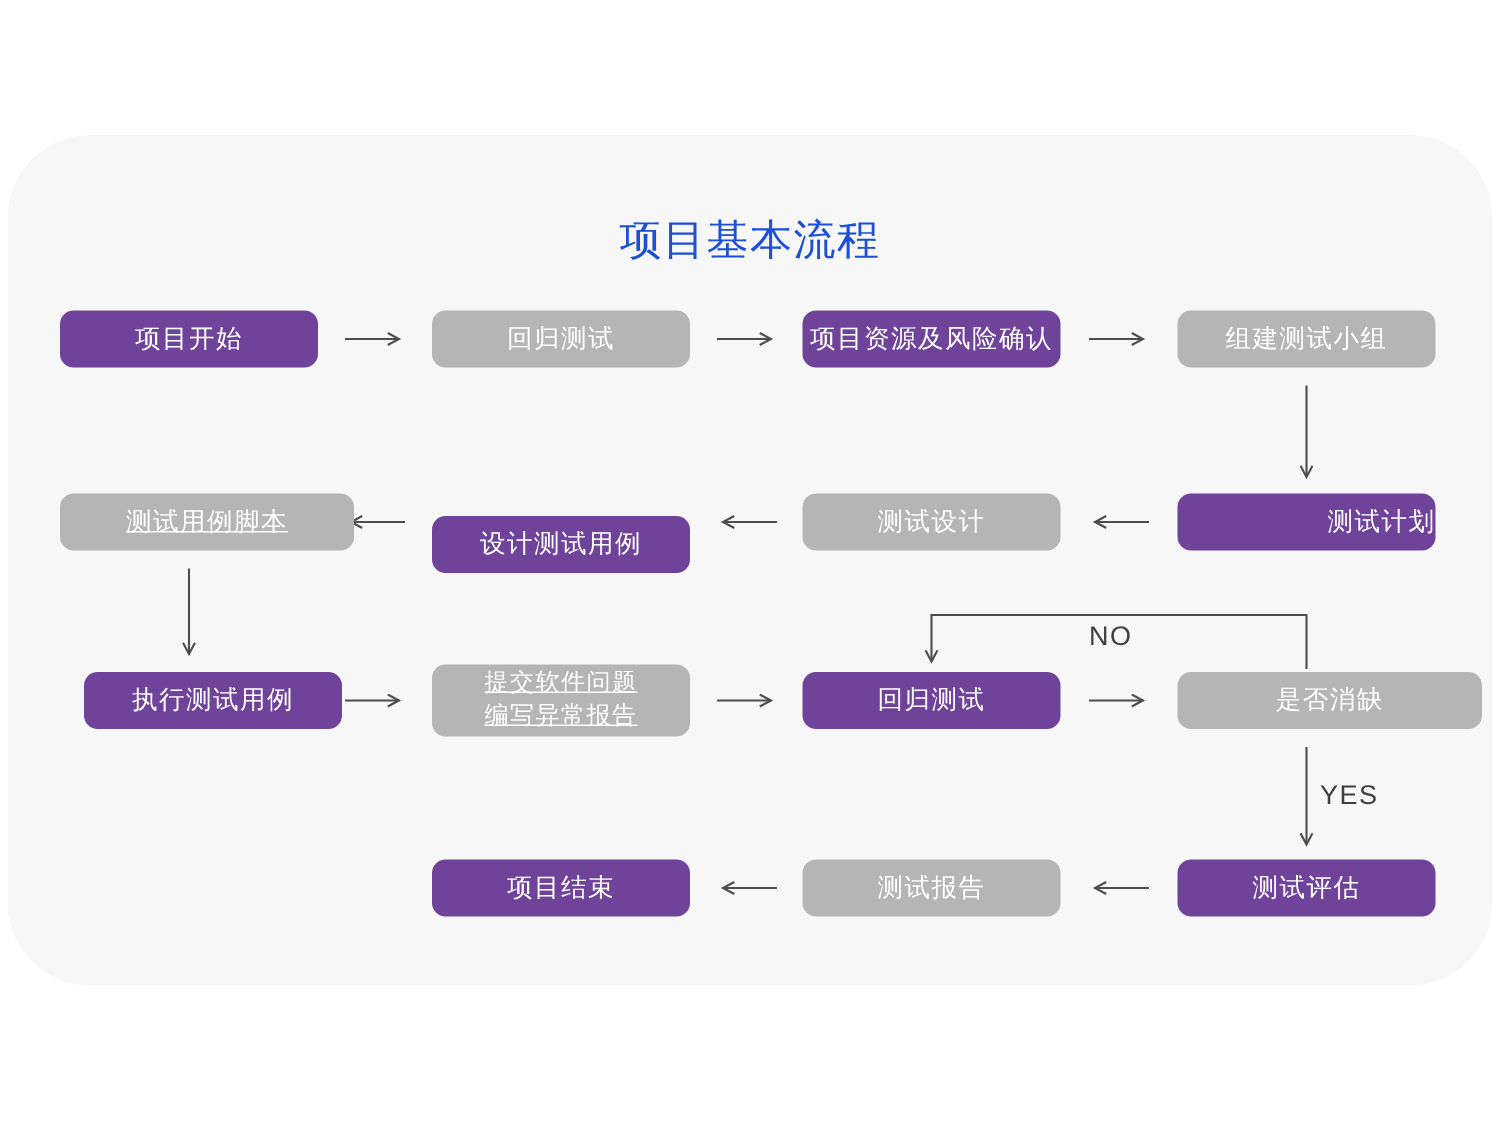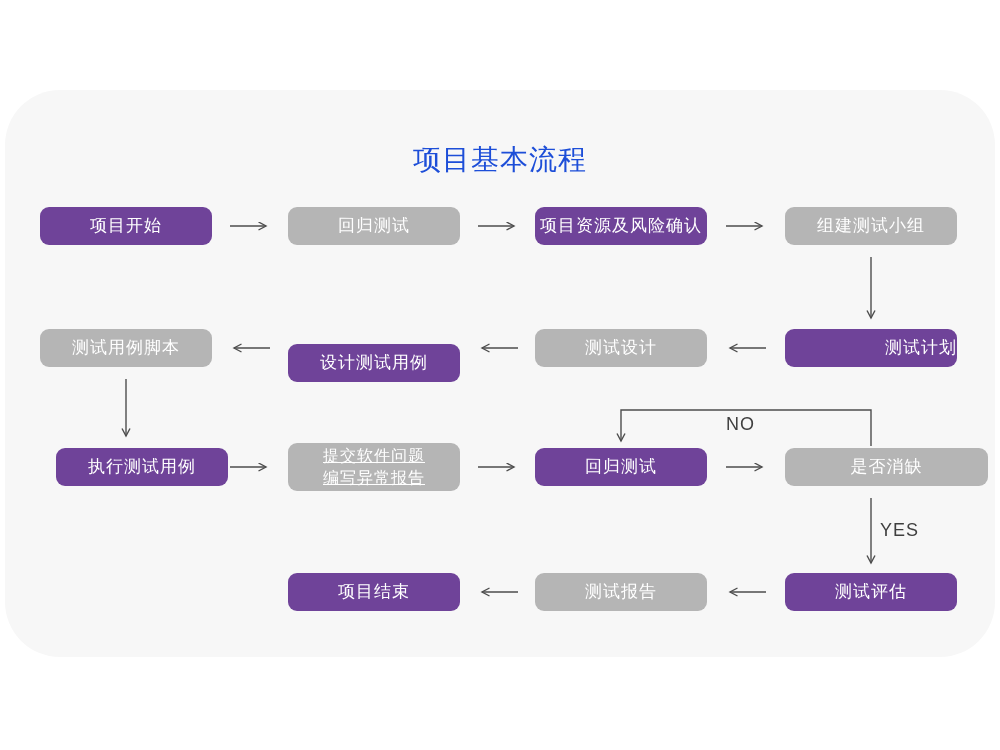--- a/index.html
+++ b/index.html
@@ -124,21 +124,21 @@
   <div class="node gray" style="left:288px; top:207px; width:172px; height:38px;">
     <span>回归测试</span>
   </div>
   <div class="node purple" style="left:535px; top:207px; width:172px; height:38px;">
     <span>项目资源及风险确认</span>
   </div>
   <div class="node gray" style="left:785px; top:207px; width:172px; height:38px;">
     <span>组建测试小组</span>
   </div>
 
-  <div class="node gray" style="left:40px;  top:329px; width:172px; height:38px;">
+  <div class="node gray" style="left:40px;  top:329px; width:196px; height:38px;text-decoration:underline;">
     <span>测试用例脚本</span>
   </div>
   <div class="node purple" style="left:288px; top:344px; width:172px; height:38px;">
     <span>设计测试用例</span>
   </div>
   <div class="node gray" style="left:535px; top:329px; width:172px; height:38px;">
     <span>测试设计</span>
   </div>
   <div class="node purple" style="left:785px; top:329px; width:172px; height:38px;justify-content:flex-end;">
     <span>测试计划</span>

